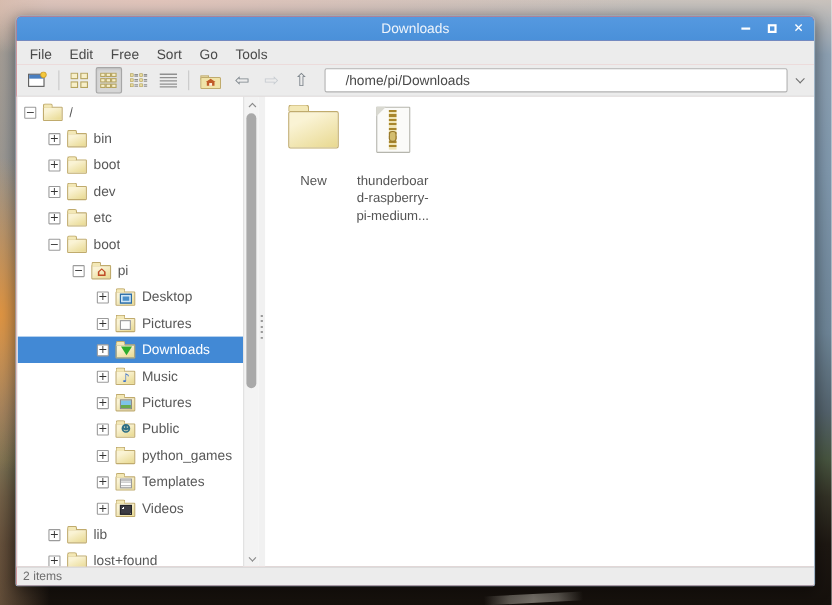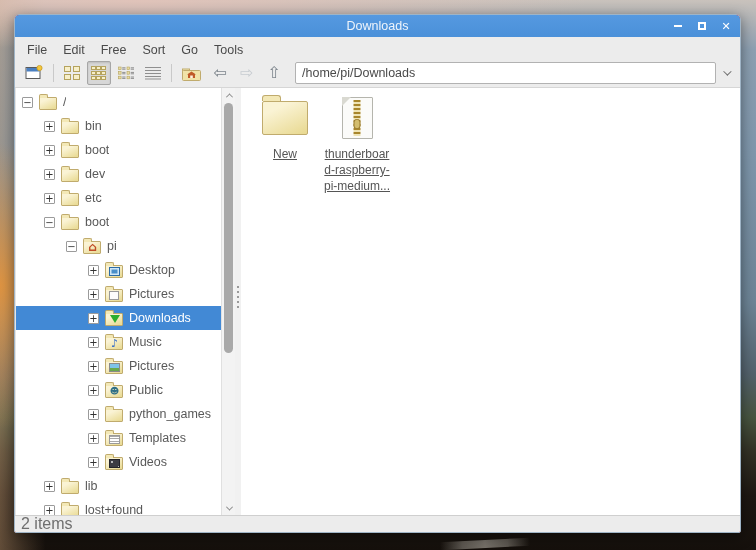--- a/index.html
+++ b/index.html
@@ -36,21 +36,21 @@
 
   .toolbar{height:29px; flex:0 0 29px; background:#ececec; display:flex; align-items:center;
     padding:0 6px 0 6px; border-bottom:1px solid #d6d6d6;}
   .tbtn{height:24px; min-width:24px; display:flex; align-items:center; justify-content:center;
     margin-right:3px; border:1px solid transparent; border-radius:2px; padding:0 3px;}
   .tbtn.pressed{background:#d7d7d7; border-color:#a6a6a6; box-shadow:inset 0 1px 2px rgba(0,0,0,.12);}
   .tsep{width:1px; height:18px; background:#c9c9c9; margin:0 6px 0 3px;}
   .nav-arrow{font-family:"DejaVu Sans",sans-serif; font-size:16px; color:#7d858c; line-height:20px;}
   .nav-arrow.disabled{color:#c7ccd1;}
   .path-input{flex:1; height:22px; margin-left:6px; border:1px solid #b2b2b2; border-radius:2px;
-    background:#fff; font-family:"Liberation Sans",sans-serif; font-size:12.5px; color:#4a4a4a; padding:0 6px; outline:none;}
+    background:#fff; font-family:"Liberation Sans",sans-serif; font-size:12.5px; color:#4a4a4a; padding:0 18px; outline:none;}
   .chev{width:16px; height:22px; display:flex; align-items:center; justify-content:center; margin-left:2px;}
   .chev i{display:block; width:6px; height:6px; border-right:1.5px solid #6f6f6f; border-bottom:1.5px solid #6f6f6f; transform:rotate(45deg) translateY(-2px);}
 
   
   .content{flex:1; display:flex; min-height:0; background:#fff;}
   .sidepane{width:206px; flex:0 0 206px; background:#fff; overflow:hidden; padding-top:2px; border-left:1px solid #e4e4e4;}
 
   .trow{height:24px; display:flex; align-items:center; font-size:12.5px; color:#595959; white-space:nowrap;}
   .trow.sel{background:#4289d5; color:#fff;}
   .lvl0{padding-left:6px;} .lvl1{padding-left:28px;} .lvl2{padding-left:50px;} .lvl3{padding-left:72px;}
@@ -86,41 +86,41 @@
   .sbar .thumb{position:absolute; left:2px; top:15px; width:9px; height:250px; background:#a9a9a9; border-radius:5px;}
 
   .splitter{width:6px; flex:0 0 6px; background:#f1f1f1; position:relative;}
   .splitter i{position:absolute; left:2px; top:196px; width:2px; height:24px;
     background:repeating-linear-gradient(0deg,#9a9a9a 0 2px,transparent 2px 5px);}
 
   
   .mainpane{flex:1; background:#fff; padding:5px 0 0 8px; display:flex; align-items:flex-start;}
   .ficell{width:72px; display:flex; flex-direction:column; align-items:center; margin-right:0px;}
   .iconbox{height:50px; display:flex; align-items:center; justify-content:center;}
-  .flabel{margin-top:3px; font-size:12px; line-height:16px; color:#555; text-align:center;text-decoration:underline;}
+  .flabel{margin-top:13px; font-size:12px; line-height:16px; color:#555; text-align:center;}
 
   .bigfolder{position:relative; width:46px; height:34px; border:1px solid #c0ab6d; border-radius:2px;
     background:linear-gradient(155deg,#faf3d4 25%,#e9da94 95%);}
   .bigfolder::before{content:""; position:absolute; left:-1px; top:-7px; width:17px; height:5px;
     background:#f3e8b6; border:1px solid #c0ab6d; border-bottom:0; border-radius:3px 3px 0 0;}
 
   .zipicon{position:relative; width:31px; height:42px; background:#fbfbf9; border:1px solid #b5b5ad; border-radius:1px;}
   .zipicon .fold{position:absolute; left:-1px; top:-1px; width:0; height:0;
     border-top:9px solid #d9d9d1; border-right:9px solid transparent;}
   .zipicon .teeth{position:absolute; left:50%; top:2px; transform:translateX(-50%); width:7px; height:36px;
     background:repeating-linear-gradient(180deg,#a8862c 0 2px,#eee3b4 2px 4px);}
   .zipicon .pull{position:absolute; left:50%; top:21px; transform:translateX(-50%); width:7px; height:10px;
     background:#d3bd6e; border:1.5px solid #97782a; border-radius:3px;}
 
   
   .tsvg{display:block;}
 
   
   .statusbar{height:17px; flex:0 0 17px; background:#ececec; border-top:1px solid #cfcfcf;
-    display:flex; align-items:center; justify-content:space-between; padding:0 6px; font-size:16px; color:#8a8a8a;}
+    display:flex; align-items:center; justify-content:space-between; padding:0 6px; font-size:11px; color:#8a8a8a;}
   .status-left{color:#6e6e6e;}
 </style>
 </head>
 <body>
 
 <div class="wallpaper">
   <span class="road-glint"></span>
 </div>
 
 <div class="win">

